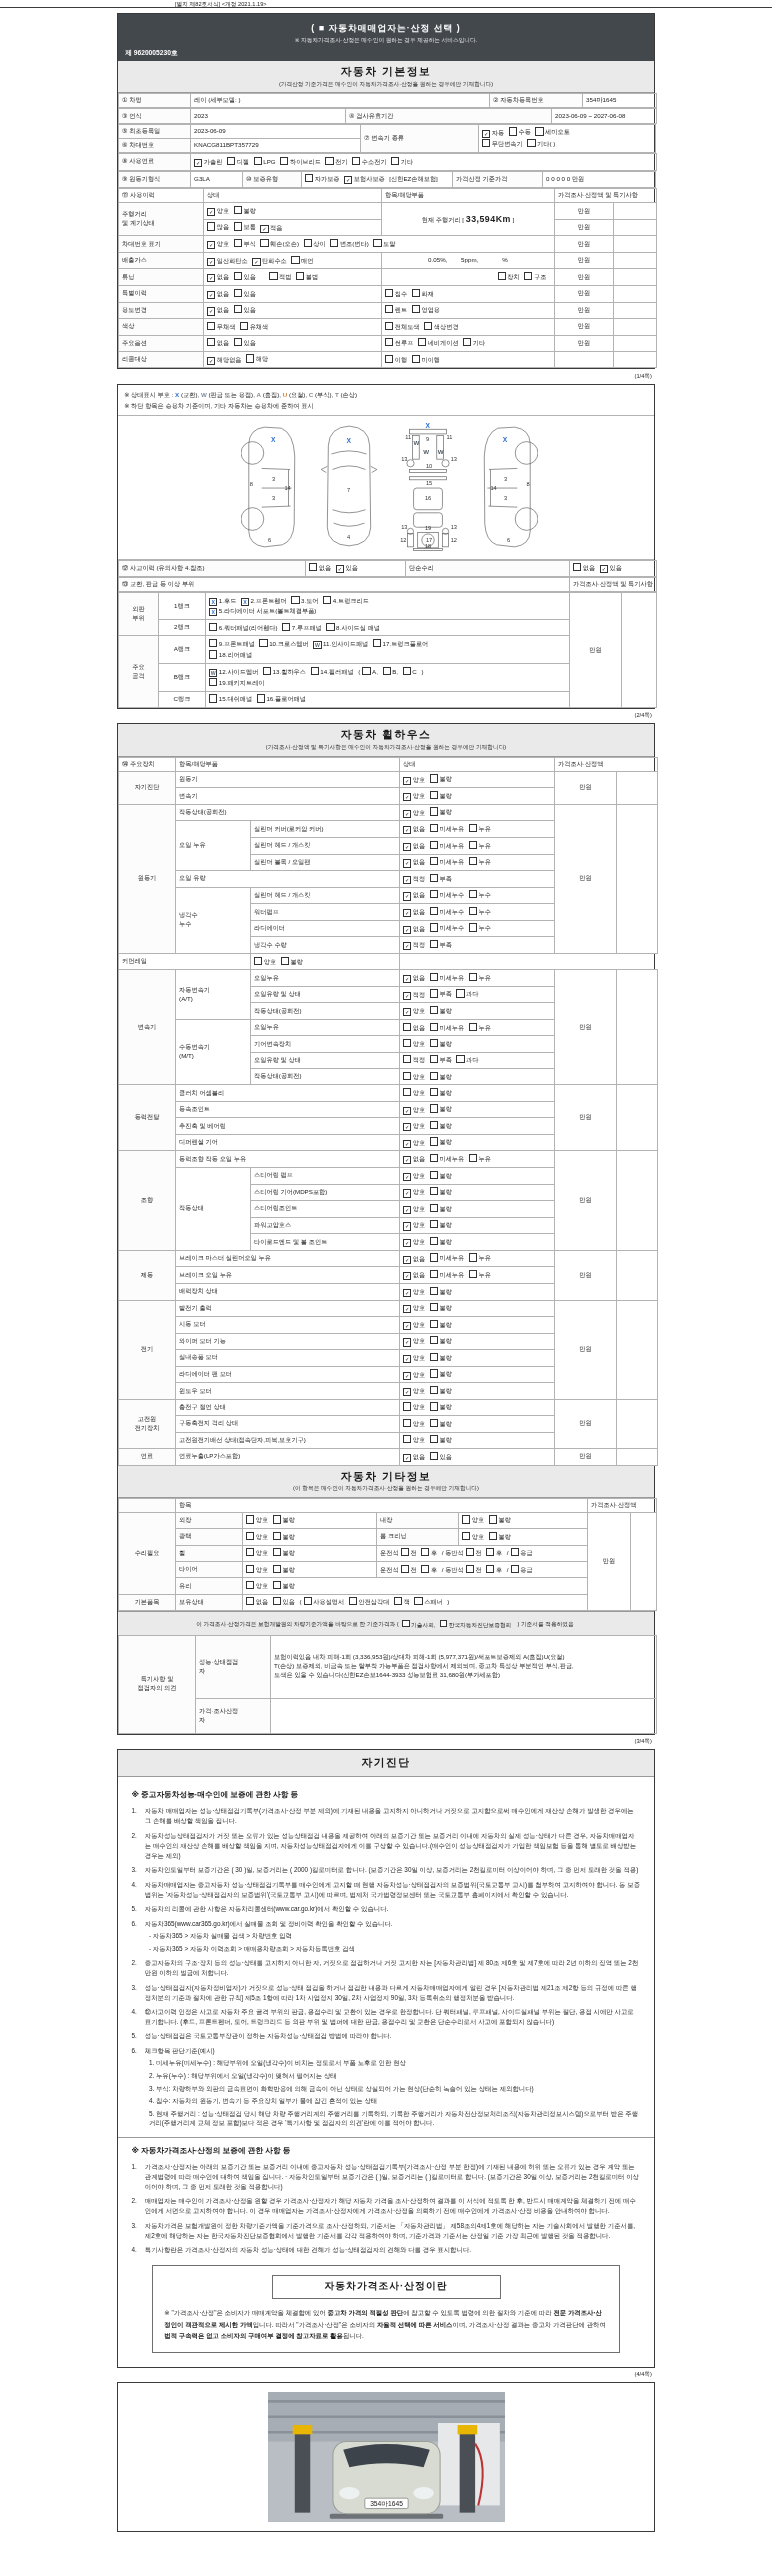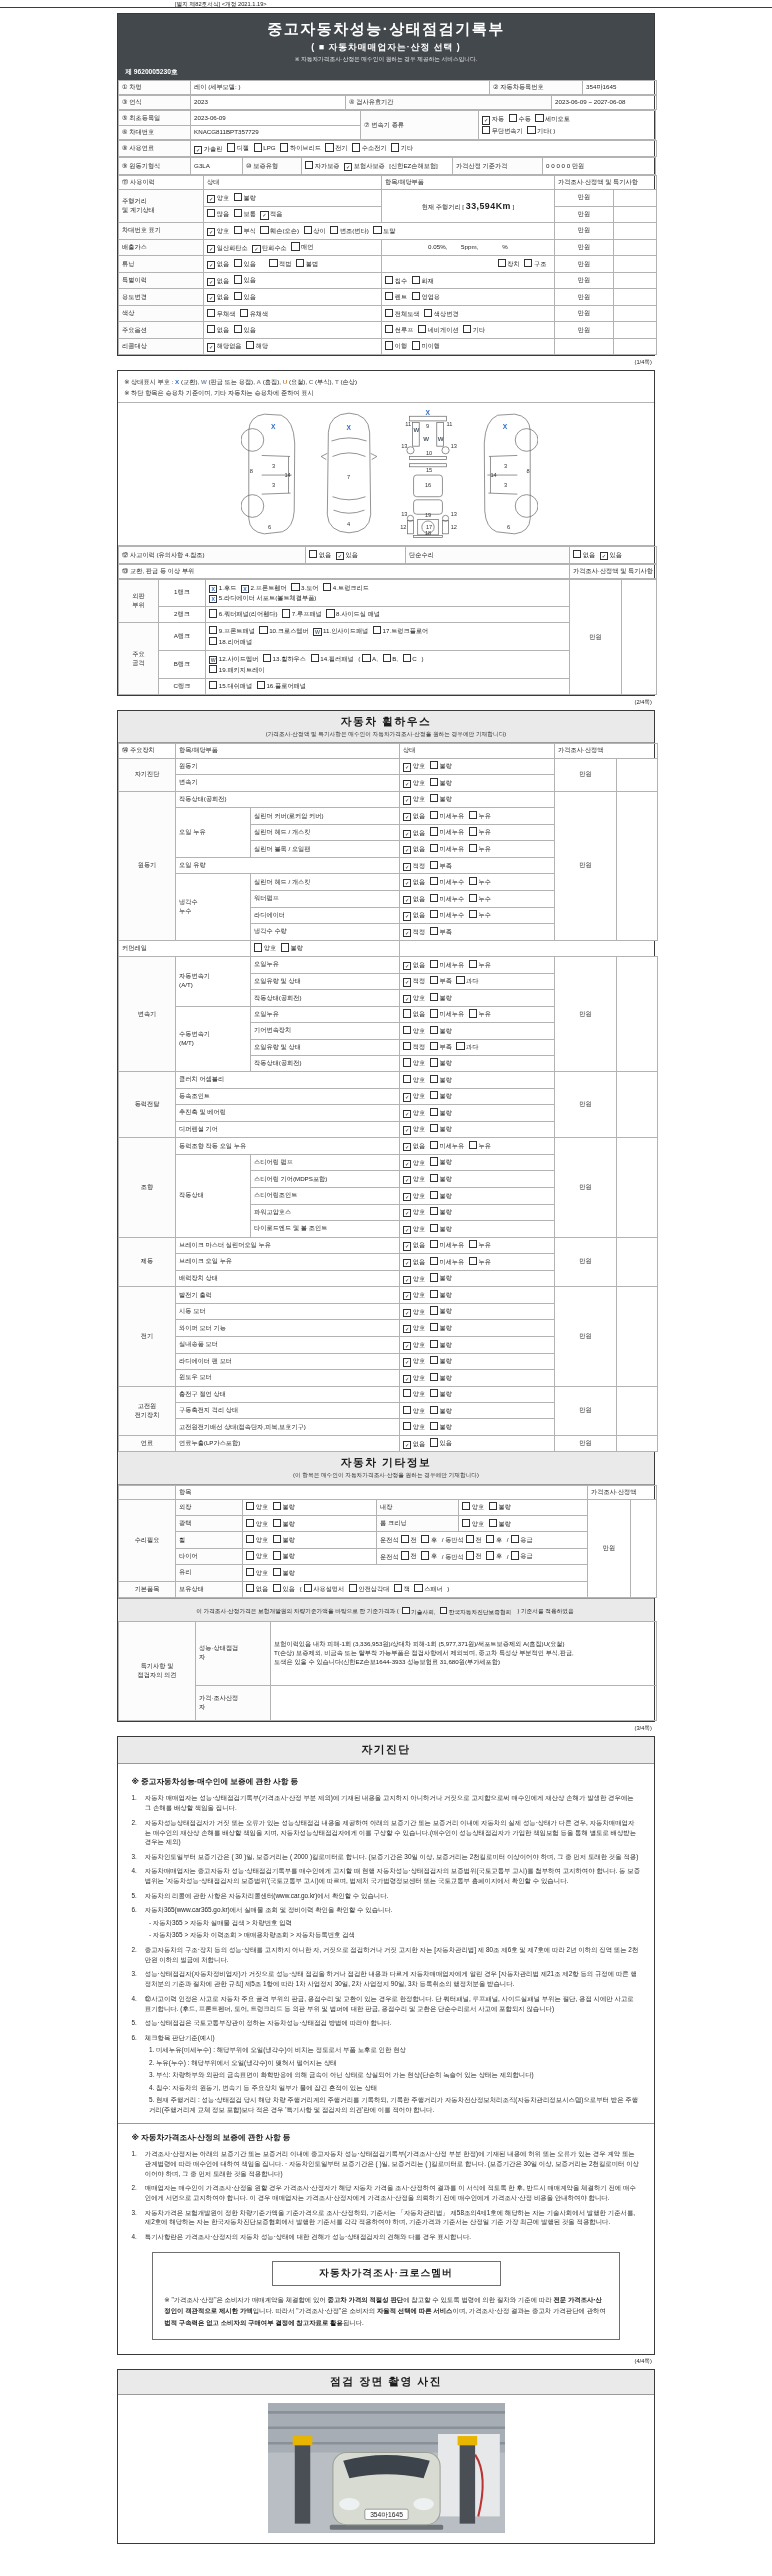--- a/index.html
+++ b/index.html
@@ -77,26 +77,29 @@
 </head>
 <body>
 
 <div class="topref">[별지 제82호서식] &lt;개정 2021.1.19&gt;</div>
 <div class="toprule"></div>
 
 <div class="col">
 
   <div class="sec">
     <div class="mast">
-      <div class="t">중고자동차성능·상태점검기록부</div>
       <div class="s">( ■ 자동차매매업자는·산정 선택 )</div>
       <div class="n">※ 자동차가격조사·산정은 매수인이 원하는 경우 제공하는 서비스입니다.</div>
       <div class="d">제 9620005230호</div>
     </div>
 
+    <div class="shead">
+      <div class="t">자동차 기본정보</div>
+      <div class="n">(가격산정 기준가격은 매수인이 자동차가격조사·산정을 원하는 경우에만 기재합니다)</div>
+    </div>
 
     <table>
         <colgroup>
           <col style="width:72px">
           <col style="width:299px">
           <col style="width:93px">
           <col style="width:74px">
         </colgroup>
       <tbody>
           <tr>
@@ -801,33 +804,30 @@
           <div class="li">
             <span class="ln">3.</span>
             <div class="lt">자동차가격은 보험개발원이 정한 차량기준가액을 기준가격으로 조사·산정하되, 기준서는 「자동차관리법」 제58조의4제1호에 해당하는 자는 기술사회에서 발행한 기준서를, 제2호에 해당하는 자는 한국자동차진단보증협회에서 발행한 기준서를 각각 적용하여야 하며, 기준가격과 기준서는 산정일 기준 가장 최근에 발행된 것을 적용합니다.</div>
           </div>
           <div class="li">
             <span class="ln">4.</span>
             <div class="lt">특기사항란은 가격조사·산정자의 자동차 성능·상태에 대한 견해가 성능·상태점검자의 견해와 다를 경우 표시합니다.</div>
           </div>
         </div>
       <div class="pricebox">
-        <div class="bt">자동차가격조사·크로스멤버</div>
+        <div class="bt">자동차가격조사·산정이란</div>
         <div class="bp">
           <span>※ "가격조사·산정"은 소비자가 매매계약을 체결함에 있어 </span><b>중고차 가격의 적절성 판단</b><span>에 참고할 수 있도록 법령에 의한 절차와 기준에 따라 </span><b>전문 가격조사·산정인이 객관적으로 제시한 가액</b><span>입니다. 따라서 "가격조사·산정"은 소비자의 </span><b>자율적 선택에 따른 서비스</b><span>이며, 가격조사·산정 결과는 중고차 가격판단에 관하여 </span><b>법적 구속력은 없고 소비자의 구매여부 결정에 참고자료로 활용</b><span>됩니다.</span>
         </div>
       </div>
     </div>
   </div>
   <div class="gapmark">(4/4쪽)</div>
 
   <div class="sec">
-    <div class="shead">
-      <div class="t" style="padding:1px 0">점검 장면 촬영 사진</div>
-    </div>
     <div class="photos">
       <svg class="ph" width="237" height="130" viewBox="0 0 460 252">
         <rect width="460" height="252" fill="#b9bec4"></rect>
         <rect width="460" height="96" fill="#a7adb4"></rect>
         <g stroke="#8a9098" stroke-width="5">
             <line x1="0" y1="18" x2="460" y2="18"></line>
             <line x1="0" y1="48" x2="460" y2="48"></line>
             <line x1="0" y1="78" x2="460" y2="78"></line>
           </g>
         <rect x="330" y="60" width="120" height="160" fill="#e6e8ea"></rect>

